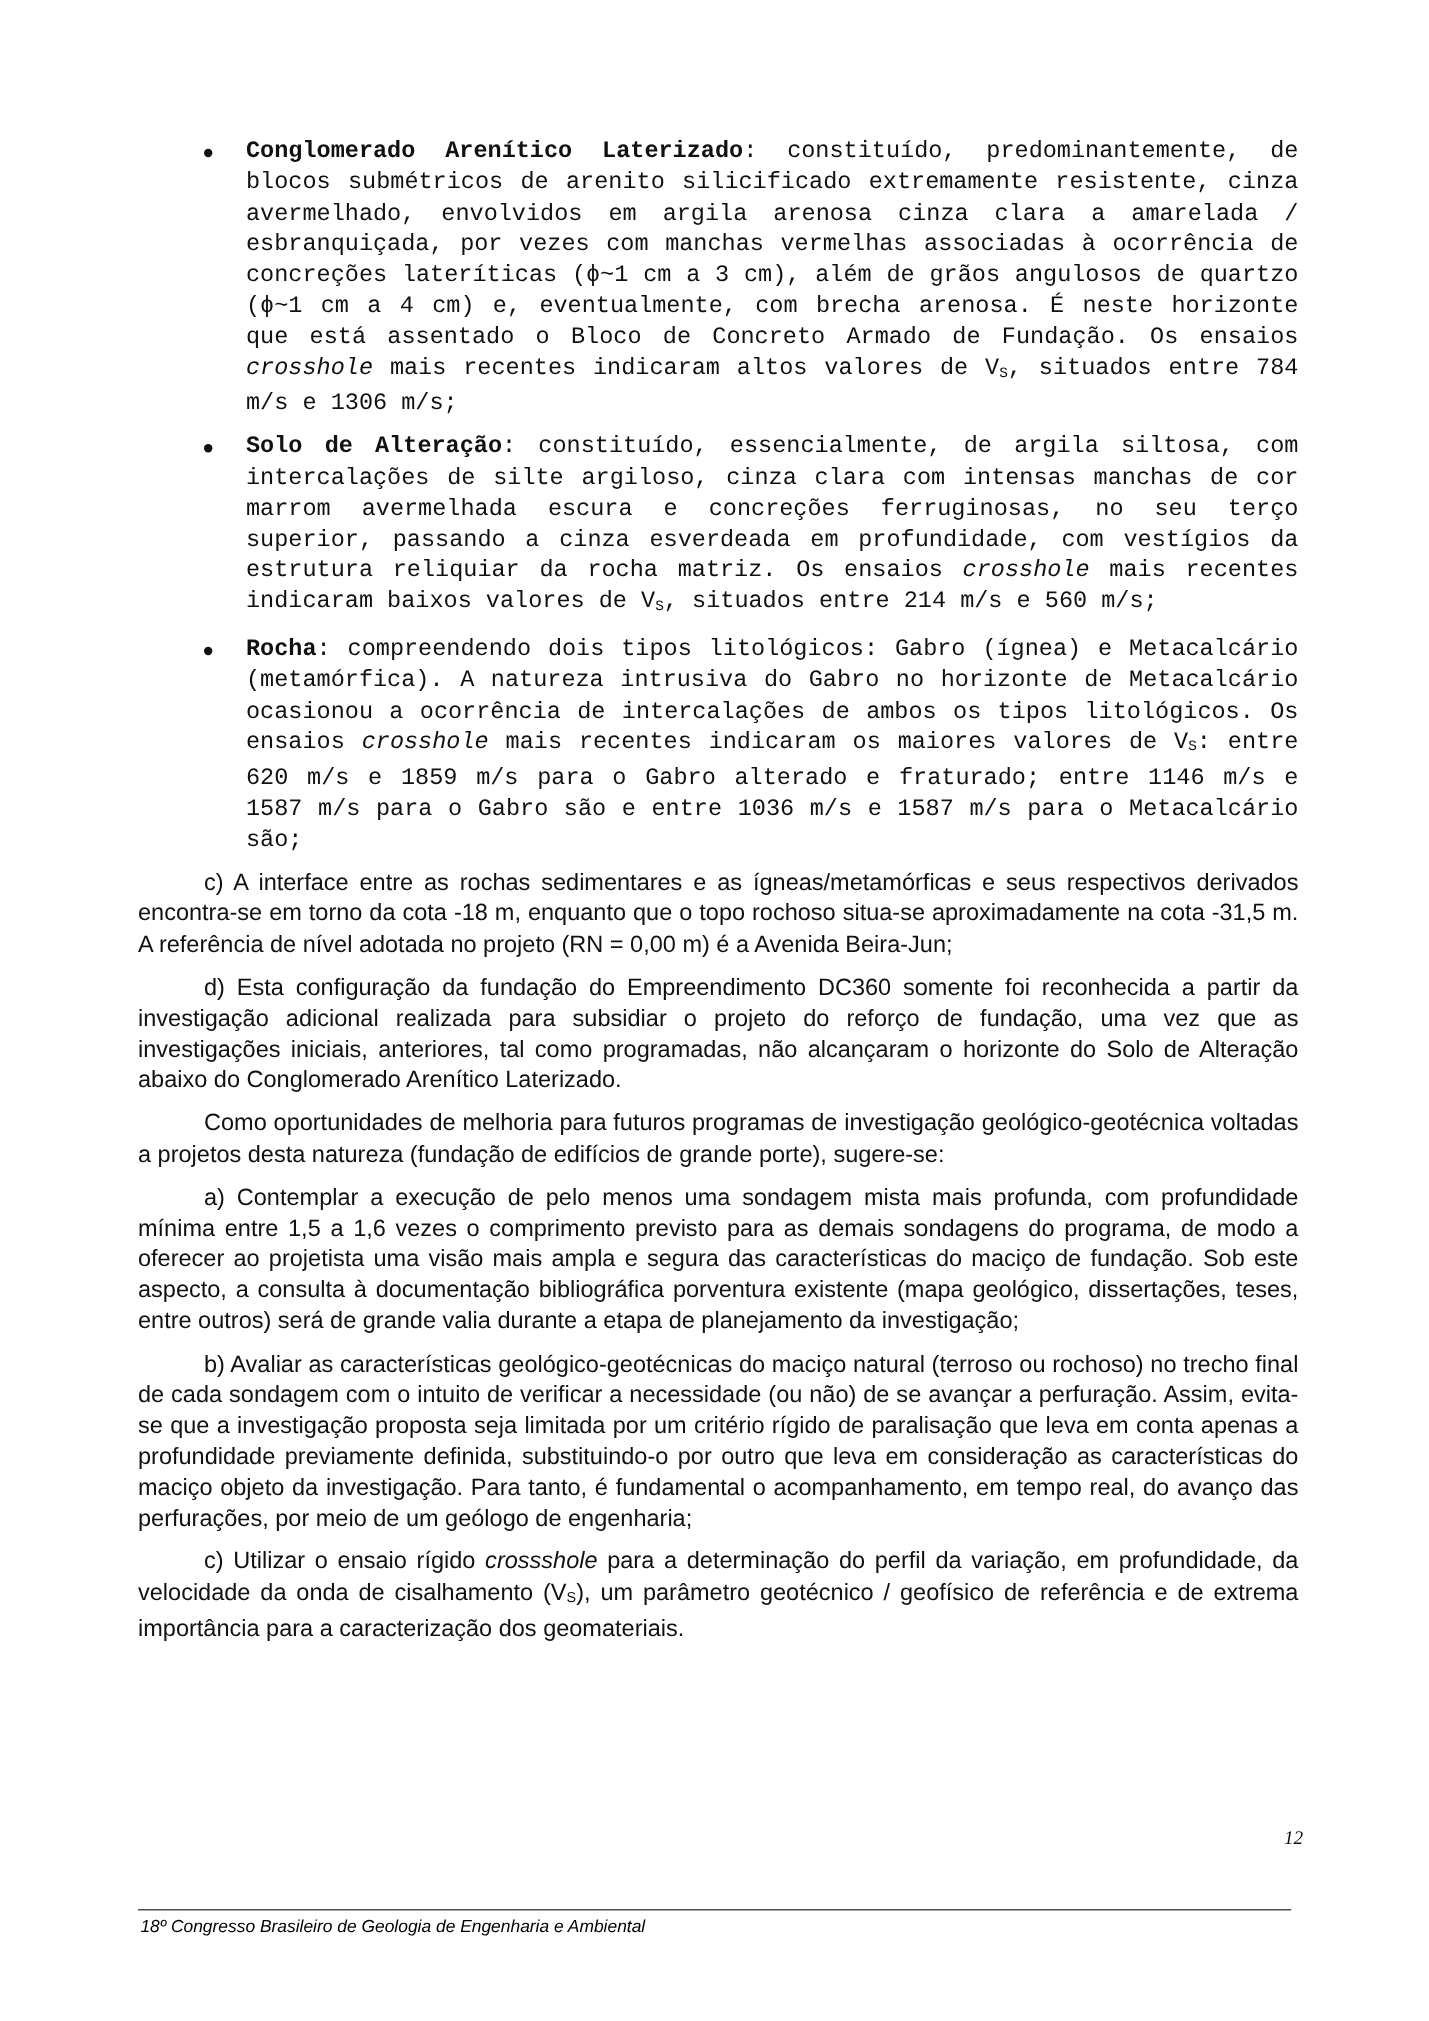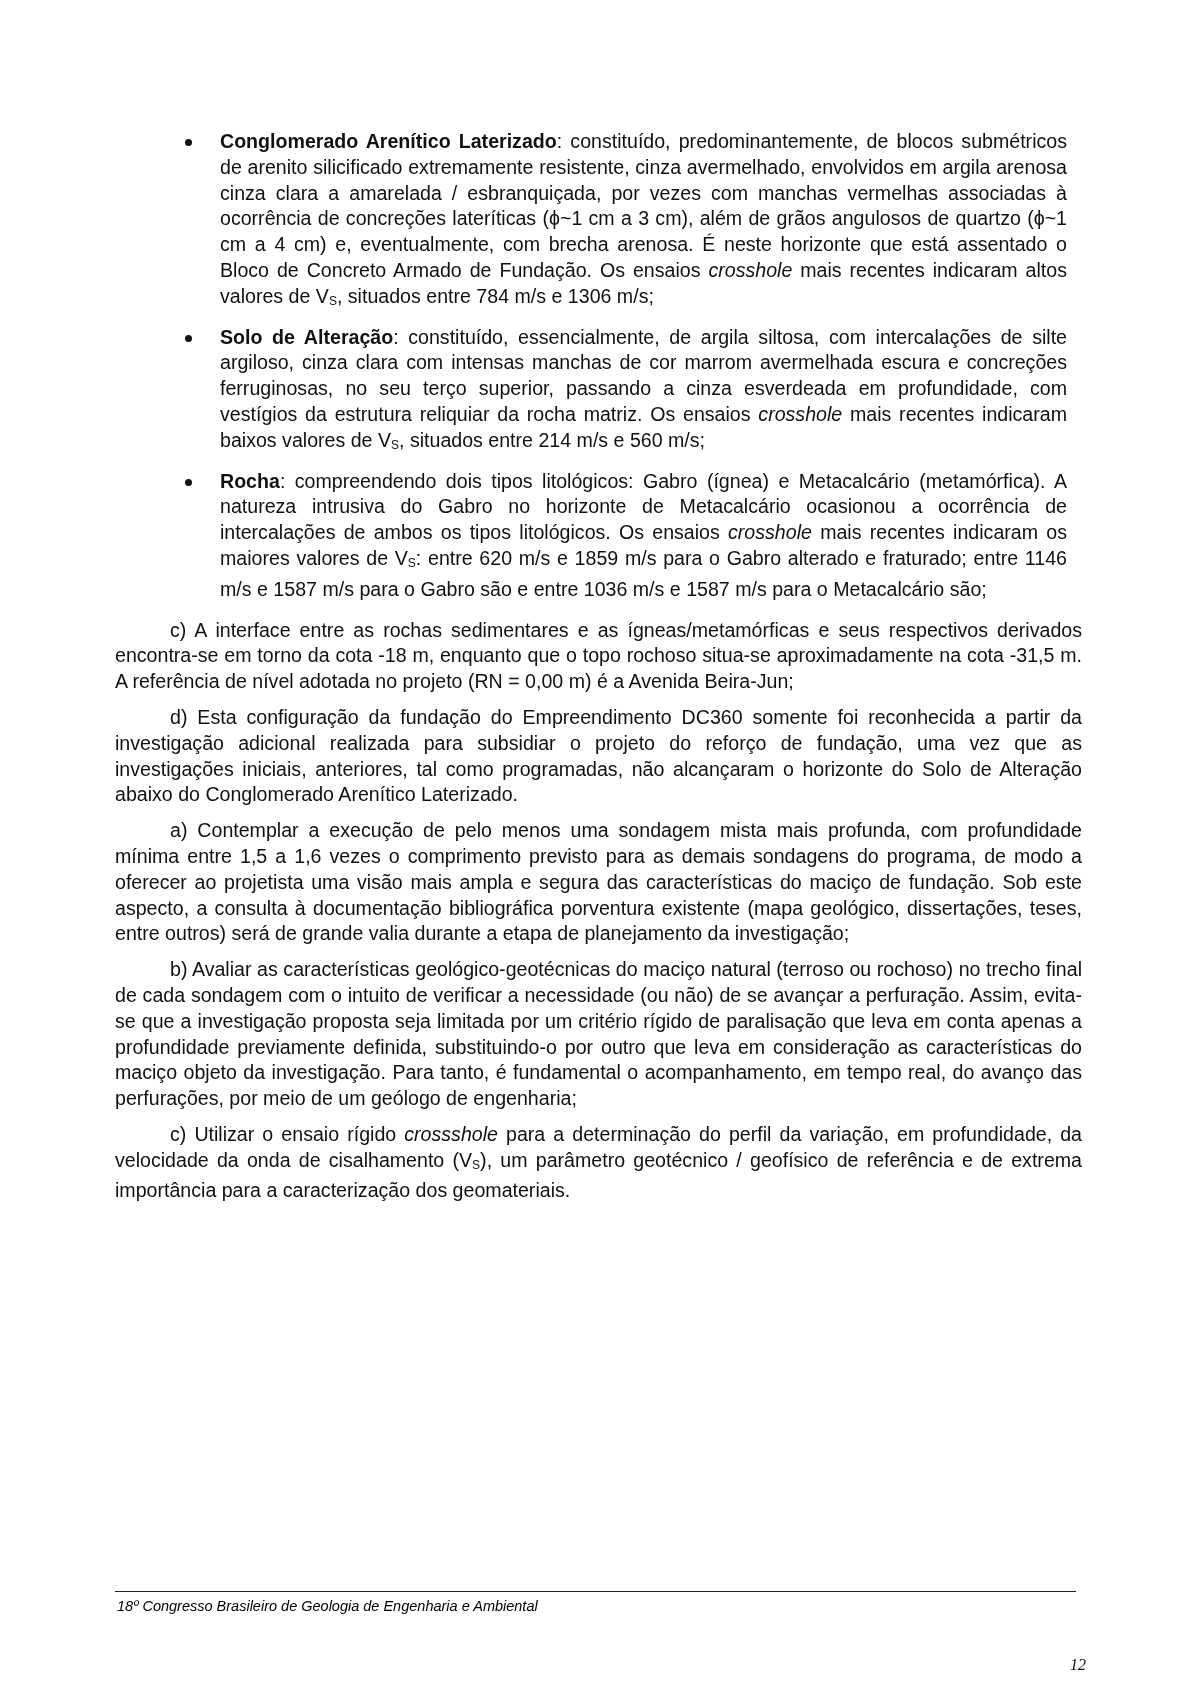--- a/index.html
+++ b/index.html
@@ -3,21 +3,21 @@
 <meta charset="utf-8">
 <style>
   html, body { margin: 0; padding: 0; background: #ffffff; }
   body { width: 1191px; height: 1684px; position: relative; overflow: hidden; }
   .page {
     position: absolute; left: 115px; top: 114px; width: 967px;
     font-family: "Liberation Sans", sans-serif; font-size: 19.6px; line-height: 25.8px;
     color: #111111;
   }
   .just { text-align: justify; text-align-last: left; }
-  .bullet-list { list-style: none; margin: 15px; padding: 0; }
+  .bullet-list { list-style: none; margin: 0; padding: 0; font-family: Liberation Mono, monospace; }
   .bullet-item { position: relative; padding-left: 90px; margin-bottom: 10px; }
   .bullet-dot {
     position: absolute; left: 55px; top: 10px; width: 7px; height: 7px; border-radius: 50%;
     background: #111111;
   }
   .para { margin: 0 0 10px 0; }
   .indent { text-indent: 55px; }
   .section-heading {
     margin: 43px 0 7px 0; font-weight: bold; font-size: 19.6px;
   }
@@ -25,21 +25,21 @@
   sub.s { font-size: 12px; vertical-align: -2px; }
   .footer-rule {
     position: absolute; left: 115px; top: 1591px; width: 961px; height: 0;
     border-top: 1.3px solid #222;
   }
   .footer-text {
     position: absolute; left: 117px; top: 1598px;
     font-family: "Liberation Sans", sans-serif; font-style: italic; font-size: 14.5px; color: #000000;
   }
   .footer-page {
-    position: absolute; left: 1070px; top: 1656px;
+    position: absolute; left: 1070px; top: 1524px;
     font-family: "Liberation Serif", serif; font-style: italic; font-size: 16px; color: #111;
   }
 </style>
 </head>
 <body>
 
 <div class="page">
 
   <ul class="bullet-list">
     <li class="bullet-item just">
@@ -53,20 +53,21 @@
     <li class="bullet-item just">
       <span class="bullet-dot"></span>
       <b>Rocha</b><span>: compreendendo dois tipos litológicos: Gabro (ígnea) e Metacalcário (metamórfica). A natureza intrusiva do Gabro no horizonte de Metacalcário ocasionou a ocorrência de intercalações de ambos os tipos litológicos. Os ensaios </span><i>crosshole</i><span> mais recentes indicaram os maiores valores de V</span><sub class="s">S</sub><span>: entre 620 m/s e 1859 m/s para o Gabro alterado e fraturado; entre 1146 m/s e 1587 m/s para o Gabro são e entre 1036 m/s e 1587 m/s para o Metacalcário são;</span>
     </li>
   </ul>
 
   <p class="para just indent">c)   A interface entre as rochas sedimentares e as ígneas/metamórficas e seus respectivos derivados encontra-se em torno da cota -18 m, enquanto que o topo rochoso situa-se aproximadamente na cota -31,5 m. A referência de nível adotada no projeto (RN = 0,00 m) é a Avenida Beira-Jun;</p>
   <p class="para just indent">d)   Esta configuração da fundação do Empreendimento DC360 somente foi reconhecida a partir da investigação adicional realizada para subsidiar o projeto do reforço de fundação, uma vez que as investigações iniciais, anteriores, tal como programadas, não alcançaram o horizonte do Solo de Alteração abaixo do Conglomerado Arenítico Laterizado.</p>
 
 
+  <p class="para just indent">Como oportunidades de melhoria para futuros programas de investigação geológico-geotécnica voltadas a projetos desta natureza (fundação de edifícios de grande porte), sugere-se:</p>
   <p class="para just indent">a)   Contemplar a execução de pelo menos uma sondagem mista mais profunda, com profundidade mínima entre 1,5 a 1,6 vezes o comprimento previsto para as demais sondagens do programa, de modo a oferecer ao projetista uma visão mais ampla e segura das características do maciço de fundação. Sob este aspecto, a consulta à documentação bibliográfica porventura existente (mapa geológico, dissertações, teses, entre outros) será de grande valia durante a etapa de planejamento da investigação;</p>
   <p class="para just indent">b)   Avaliar as características geológico-geotécnicas do maciço natural (terroso ou rochoso) no trecho final de cada sondagem com o intuito de verificar a necessidade (ou não) de se avançar a perfuração. Assim, evita-se que a investigação proposta seja limitada por um critério rígido de paralisação que leva em conta apenas a profundidade previamente definida, substituindo-o por outro que leva em consideração as características do maciço objeto da investigação. Para tanto, é fundamental o acompanhamento, em tempo real, do avanço das perfurações, por meio de um geólogo de engenharia;</p>
   <p class="para just indent"><span>c)   Utilizar o ensaio rígido </span><i>crossshole</i><span> para a determinação do perfil da variação, em profundidade, da velocidade da onda de cisalhamento (V</span><sub class="s">S</sub><span>), um parâmetro geotécnico / geofísico de referência e de extrema importância para a caracterização dos geomateriais.</span></p>
 </div>
 
 <div class="footer-rule"></div>
 <div class="footer-text">18º Congresso Brasileiro de Geologia de Engenharia e Ambiental</div>
 <div class="footer-page">12</div>
 
 </body></html>

